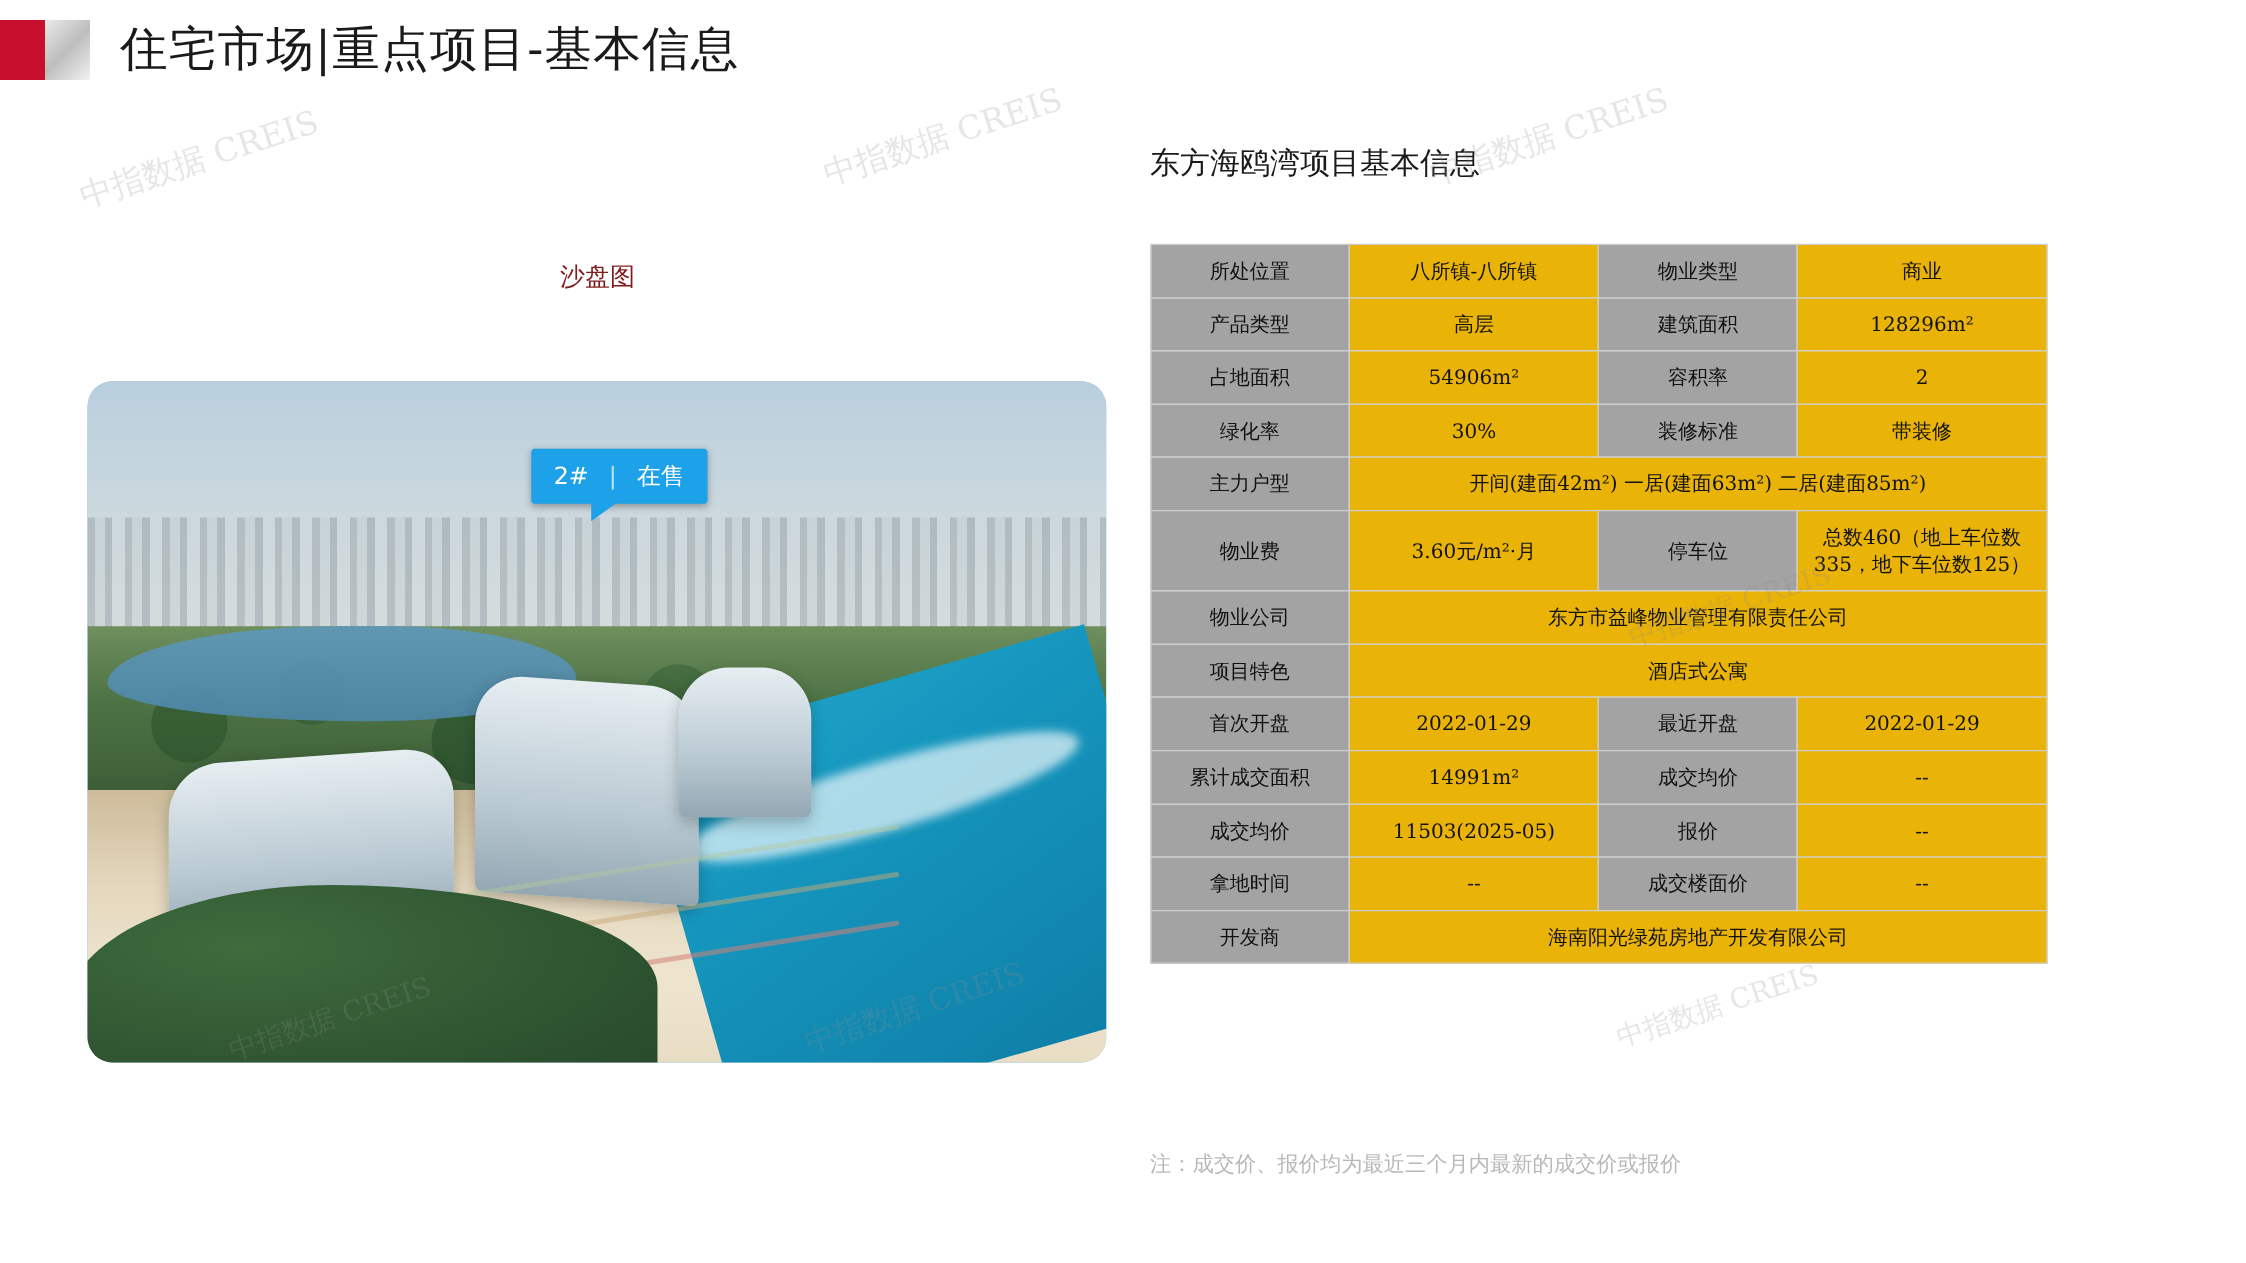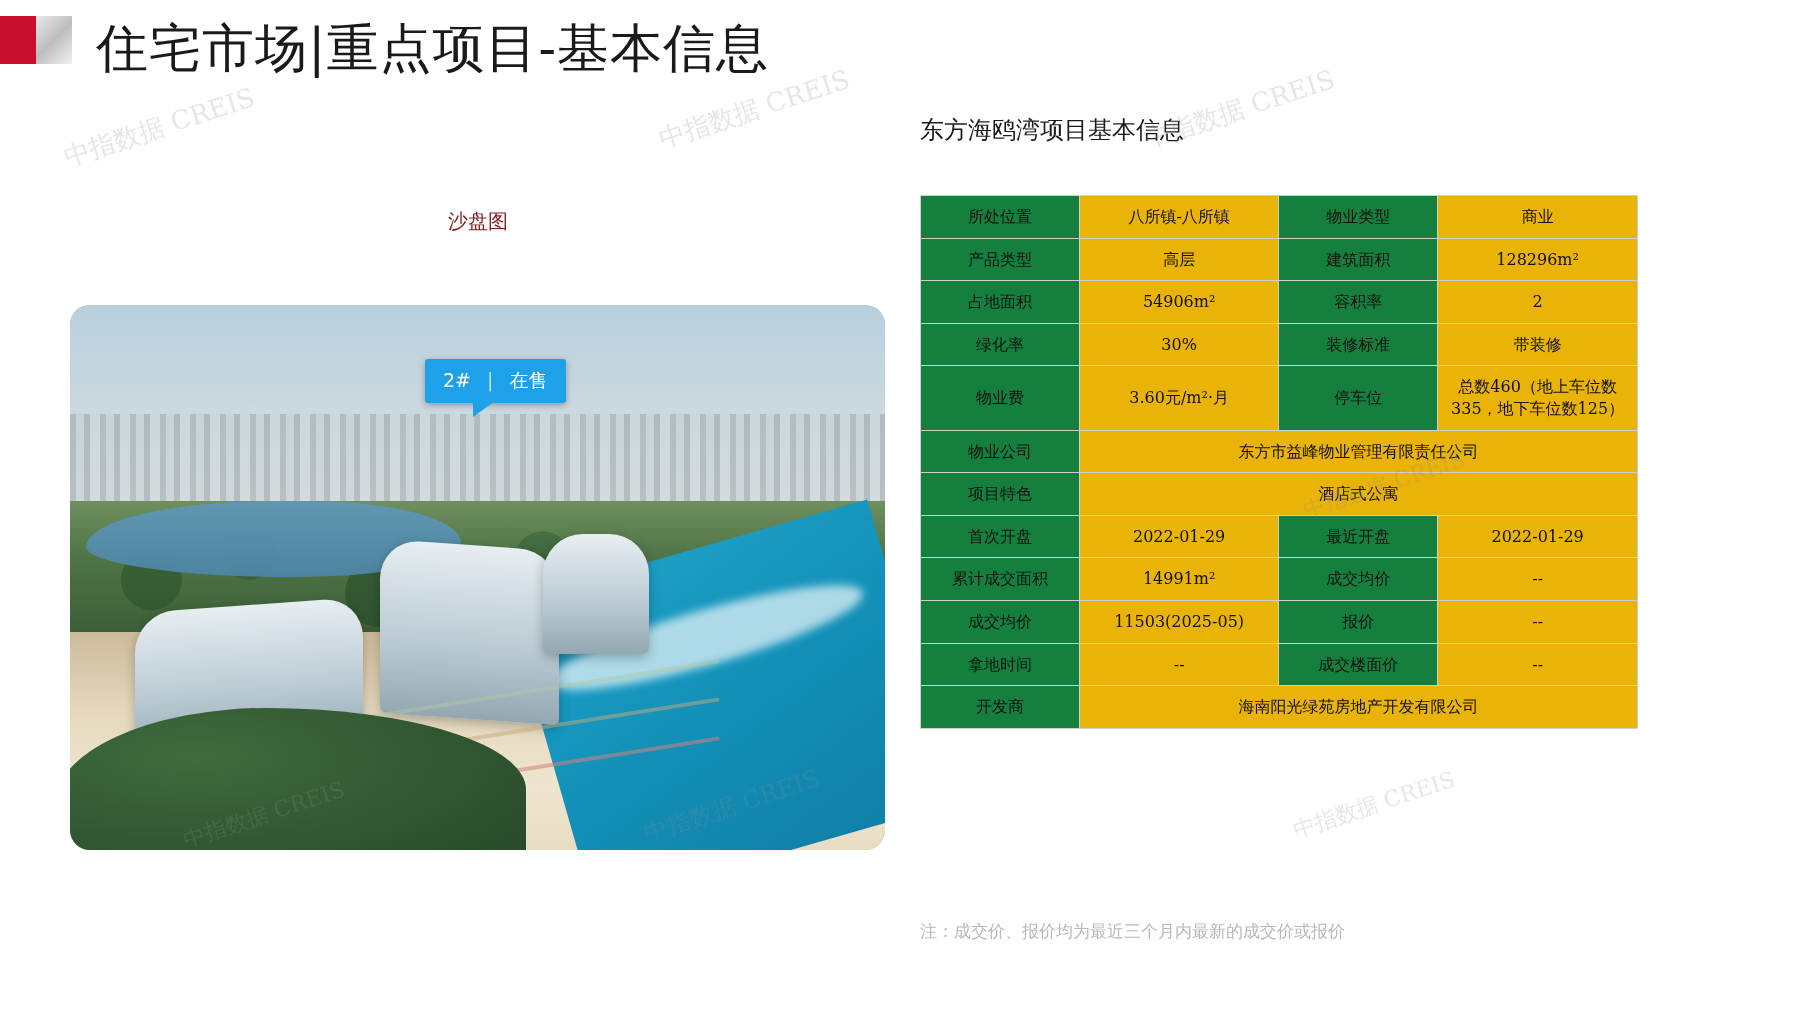--- a/index.html
+++ b/index.html
@@ -33,21 +33,21 @@
     position: absolute;
     left: 36px; top: 0;
     width: 36px; height: 48px;
     background: linear-gradient(135deg, #e9e9e9 0%, #bdbdbd 50%, #f2f2f2 100%);
   }
   .header-title {
     position: absolute;
     left: 96px;
     top: 14px;
     font-family: "DejaVu Serif", serif;
-    font-size: 52px;
+    font-size: 38px;
     color: #1a1a1a;
     letter-spacing: 1px;
     white-space: nowrap;
   }
 
   
   .left-caption {
     position: absolute;
     left: 448px;
     top: 208px;
@@ -196,21 +196,21 @@
     color: #111;
     background: #fff;
   }
   table.info td {
     border: 1px solid #cfcfcf;
     text-align: center;
     vertical-align: middle;
     padding: 10px 4px;
     line-height: 1.35;
   }
-  table.info td.label { background: #15803d; width: 22%; }
+  table.info td.label { background: #a3a3a3; width: 22%; }
   table.info td.value { background: #eab308; width: 28%; }
   .note {
     position: absolute;
     left: 920px;
     top: 920px;
     font-family: Liberation Serif, serif;
     font-size: 17px;
     color: #b8b8b8;
   }
 
@@ -282,20 +282,24 @@
       <td class="label">容积率</td>
       <td class="value">2</td>
     </tr>
     <tr>
       <td class="label">绿化率</td>
       <td class="value">30%</td>
       <td class="label">装修标准</td>
       <td class="value">带装修</td>
     </tr>
     <tr>
+      <td class="label">主力户型</td>
+      <td class="value" colspan="3">开间(建面42m²) 一居(建面63m²) 二居(建面85m²)</td>
+    </tr>
+    <tr>
       <td class="label">物业费</td>
       <td class="value">3.60元/m²·月</td>
       <td class="label">停车位</td>
       <td class="value">总数460（地上车位数335，地下车位数125）</td>
     </tr>
     <tr>
       <td class="label">物业公司</td>
       <td class="value" colspan="3">东方市益峰物业管理有限责任公司</td>
     </tr>
     <tr>

